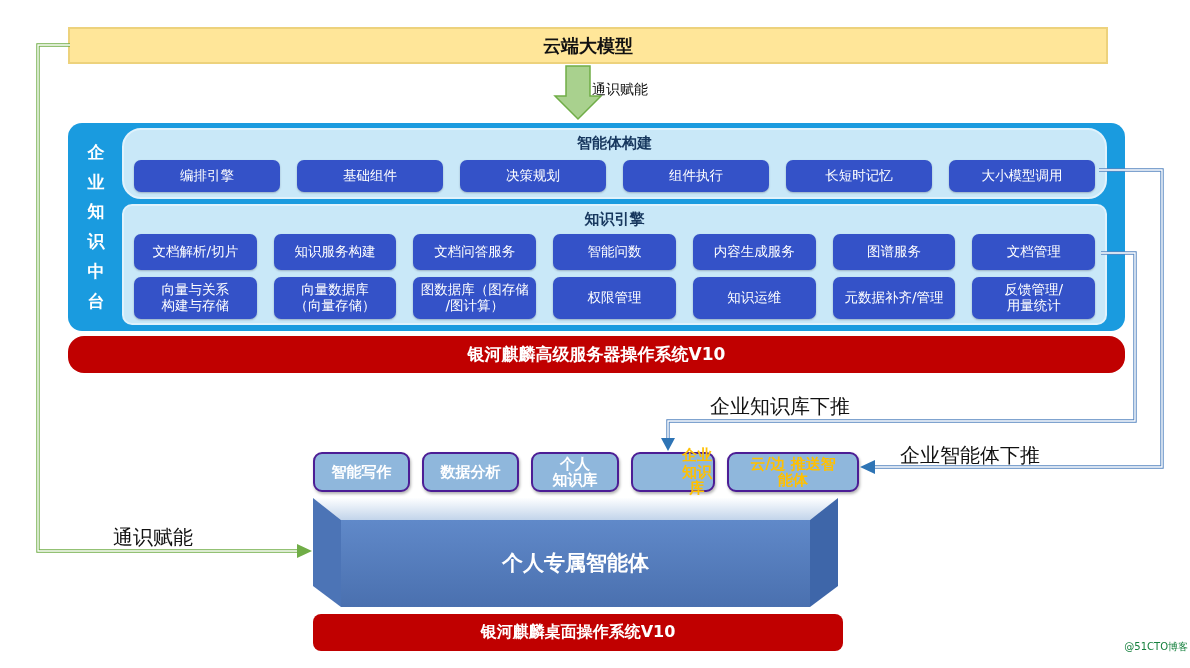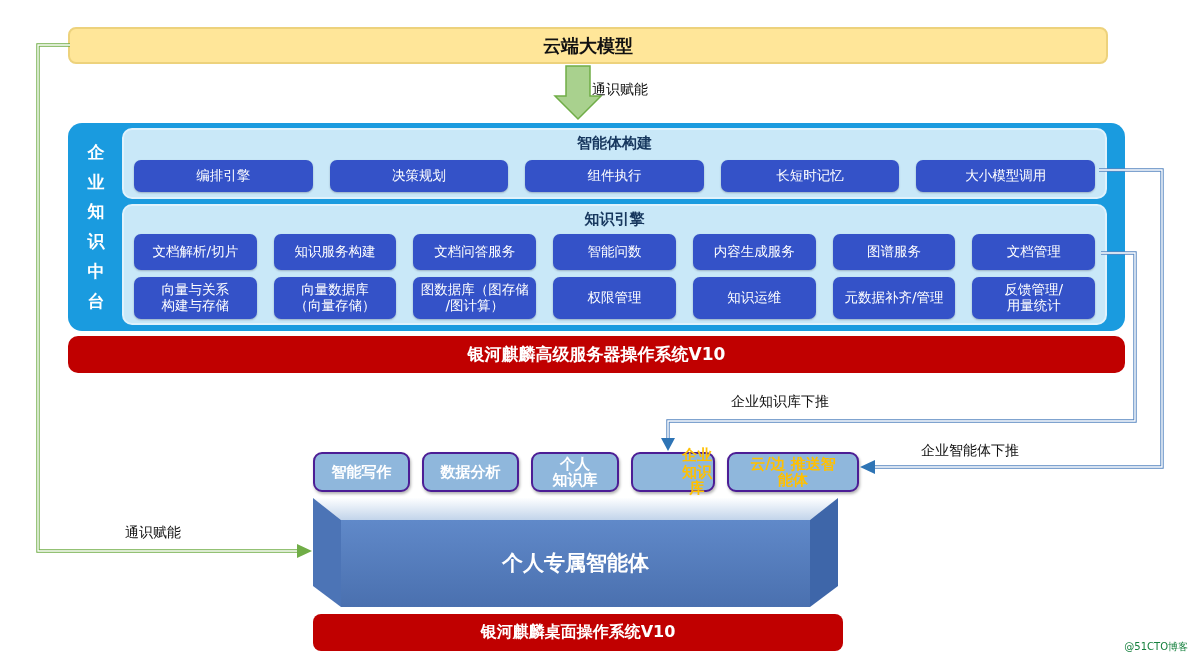--- a/index.html
+++ b/index.html
@@ -2,21 +2,21 @@
 <html><head>
 <meta charset="utf-8">
 <style>
   * { margin:0; padding:0; box-sizing:border-box; }
   html,body { background:#ffffff; }
   body { font-family:"DejaVu Sans","Liberation Sans",sans-serif; }
   .canvas { position:relative; width:1190px; height:668px; background:#ffffff; overflow:hidden; }
 
   
   .cloud-banner { position:absolute; left:68px; top:27px; width:1040px; height:37px;
-    background:#FFE699; border:2px solid #EDD27C; border-radius:8px;
+    background:#FFE699; border:2px solid #EDD27C; border-radius:0;
     display:flex; align-items:center; justify-content:center;
     font-size:18px; font-weight:bold; color:#111; }
 
   
   svg.overlay { position:absolute; left:0; top:0; width:1190px; height:668px; pointer-events:none; z-index:6; }
   .dbl-outer-blue { fill:none; stroke:#5585C0; stroke-width:3.4; }
   .dbl-outer-green { fill:none; stroke:#70AD47; stroke-width:3.4; }
   .dbl-inner { fill:none; stroke:#ffffff; stroke-width:1.4; }
   .arrow-blue { fill:#2E74B5; }
   .arrow-green { fill:#70AD47; }
@@ -26,41 +26,41 @@
 
   
   .platform { position:absolute; left:68px; top:123px; width:1057px; height:208px;
     background:#1A9BDF; border-radius:14px; z-index:2; }
   .side-label { position:absolute; left:14px; top:0; width:28px; height:208px;
     display:flex; align-items:center; justify-content:center; text-align:center;
     font-size:17px; font-weight:bold; color:#ffffff; line-height:1.75;
     word-break:break-all; white-space:normal; }
 
   .panel { position:absolute; background:#C9E8F8; border:2px solid #E0F2FC; border-radius:10px; }
-  .panel-agent { left:54px; top:5px; width:985px; height:71px; }
+  .panel-agent { left:54px; top:5px; width:985px; height:71px;border-radius:19px; }
   .panel-knowledge { left:54px; top:81px; width:985px; height:121px; }
   .panel-title { position:absolute; left:0; right:0; top:4px; text-align:center;
     font-size:15px; font-weight:bold; color:#17375E; }
 
   .btn-row { position:absolute; left:10px; right:10px; display:flex; gap:17px; }
   .row-agent { top:30px; height:32px; }
   .row-k1 { top:28px; height:36px; }
   .row-k2 { top:71px; height:42px; }
   .blue-btn { flex:1 1 0; background:#3452C8; border-radius:7px; color:#ffffff;
     display:flex; align-items:center; justify-content:center; text-align:center;
     font-size:13.5px; font-weight:500; line-height:1.18; white-space:pre-line;
     box-shadow:0 1px 2px rgba(0,0,40,0.25); }
 
   .red-banner { position:absolute; background:#C00000; color:#ffffff;
     display:flex; align-items:center; justify-content:center;
     font-weight:bold; z-index:2; }
-  .red-server { left:68px; top:336px; width:1057px; height:37px; border-radius:10px; font-size:17px; }
+  .red-server { left:68px; top:336px; width:1057px; height:37px; border-radius:16px; font-size:17px; }
   .red-desktop { left:313px; top:614px; width:530px; height:37px; border-radius:8px; font-size:16px; }
 
-  .conn-label { position:absolute; font-size:14px; color:#111; z-index:7; }
+  .conn-label { position:absolute; font-size:20px; color:#111; z-index:7; }
   .label-kb-push { left:690px; top:393px; width:180px; text-align:center; }
   .label-agent-push { left:880px; top:442px; width:180px; text-align:center; }
   .label-empower-left { left:103px; top:524px; width:100px; text-align:center; }
 
   
   .tabs { position:absolute; left:313px; top:452px; width:546px; height:40px;
     display:flex; gap:12px; z-index:3; }
   .tab { background:#8FB7DC; border:2px solid #4c1d95; border-radius:9px;
     display:flex; align-items:center; justify-content:center; text-align:center;
     color:#ffffff; font-size:15px; font-weight:bold; line-height:1.1;
@@ -102,20 +102,21 @@
     <rect x="341" y="520" width="469" height="87" fill="url(#gFront)"></rect>
   </svg>
 
   <div class="platform">
     <div class="side-label">企业知识中台</div>
 
     <div class="panel panel-agent">
       <div class="panel-title">智能体构建</div>
       <div class="btn-row row-agent">
         <div class="blue-btn">编排引擎</div>
+        <div class="blue-btn">基础组件</div>
         <div class="blue-btn">决策规划</div>
         <div class="blue-btn">组件执行</div>
         <div class="blue-btn">长短时记忆</div>
         <div class="blue-btn">大小模型调用</div>
       </div>
     </div>
 
     <div class="panel panel-knowledge">
       <div class="panel-title">知识引擎</div>
       <div class="btn-row row-k1">

